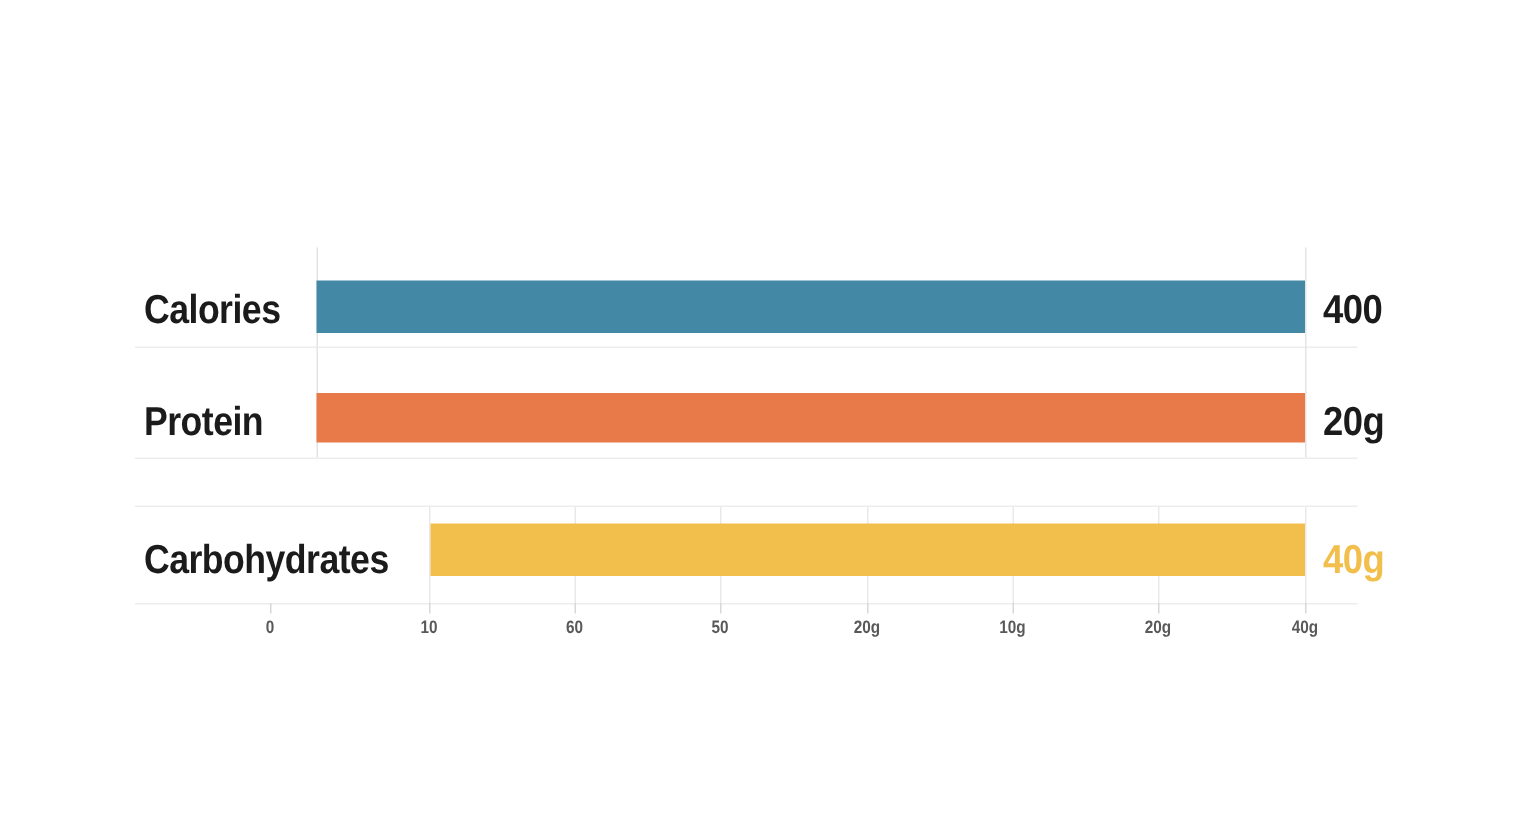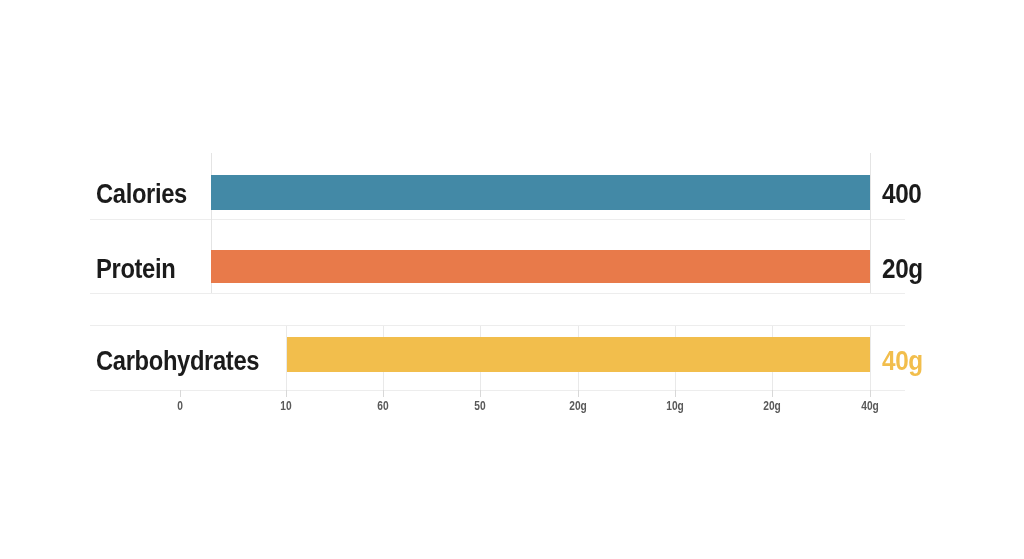--- a/index.html
+++ b/index.html
@@ -18,21 +18,21 @@
     position: relative;
     width: 1024px;
     height: 559px;
     background: #ffffff;
   }
 
   
   .plot-area {
     position: absolute;
     left: 0;
-    top: 0;
+    top: 12px;
     width: 1024px;
     height: 496px;
   }
 
   
   .hsep {
     position: absolute;
     left: 90px;
     width: 815px;
     height: 1px;

